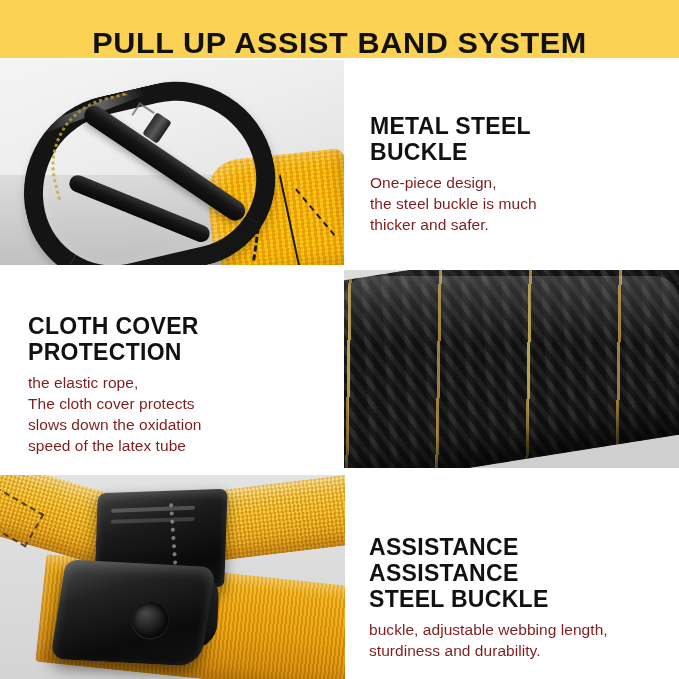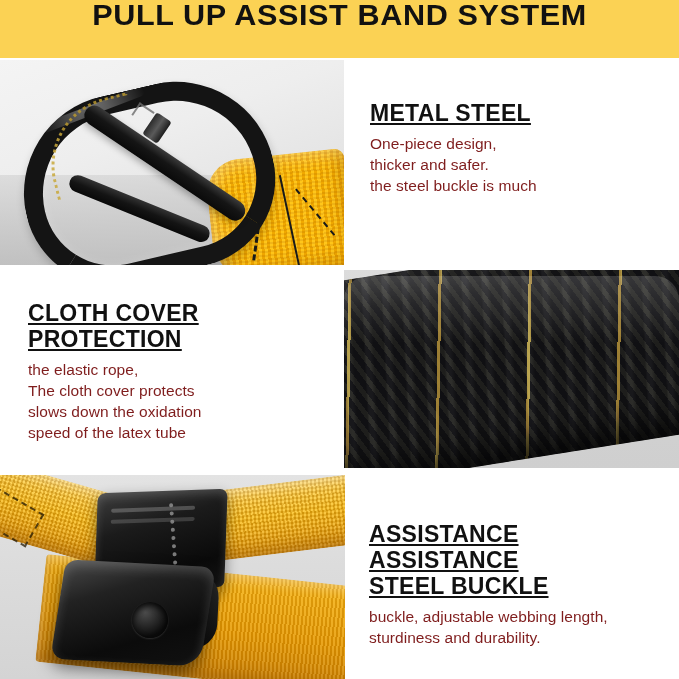--- a/index.html
+++ b/index.html
@@ -8,32 +8,32 @@
     background:#ffffff;
     font-family:"Liberation Sans","DejaVu Sans",sans-serif;
     -webkit-font-smoothing:antialiased;
   }
   .page{position:relative;width:679px;height:679px;background:#fff;}
 
   
   .banner{
     position:absolute;left:0;top:0;width:679px;height:58px;
     background:#fbd254;
-    display:flex;align-items:flex-start;justify-content:center;
+    display:flex;align-items:flex-end;justify-content:center;
   }
   .banner-title{
     font-size:30px;font-weight:bold;color:#111111;
     letter-spacing:0.6px;line-height:1;
     white-space:nowrap;
     transform:scaleX(1.02);
   }
   .textcell{position:absolute;overflow:hidden;background:#fff;}
   .heading{
     font-size:23px;font-weight:bold;color:#111;
-    line-height:1.13;letter-spacing:0.3px;margin:0 0 7px 0;text-decoration:underline;
+    line-height:1.13;letter-spacing:0.3px;margin:13px 0 7px 0;
   }
   .body-copy{
     font-size:15.5px;color:#7f1d1d;line-height:1.36;
     letter-spacing:0.05px;margin:0;
   }
   .body-copy span{display:block;}
 
   
   .photo{position:absolute;overflow:hidden;}
 
@@ -244,25 +244,26 @@
     <div class="carab-speck"></div>
     <div class="carab-gate"></div>
     <div class="carab-gate2"></div>
     <div class="carab-collar"></div>
     <div class="carab-notch"></div>
   </div>
 
   <div class="textcell" style="left:344px;top:60px;width:335px;height:205px;padding:40px 18px 0 26px;box-sizing:border-box;">
     <h2 class="heading">
       <span>METAL STEEL</span><br>
+      <span>BUCKLE</span>
     </h2>
     <p class="body-copy">
       <span>One-piece design,</span>
+      <span>the steel buckle is much</span>
       <span>thicker and safer.</span>
-      <span>the steel buckle is much</span>
     </p>
   </div>
 
   <div class="textcell" style="left:0;top:270px;width:344px;height:198px;padding:30px 14px 0 28px;box-sizing:border-box;">
     <h2 class="heading">
       <span>CLOTH COVER</span><br>
       <span>PROTECTION</span>
     </h2>
     <p class="body-copy">
       <span>the elastic rope,</span>

